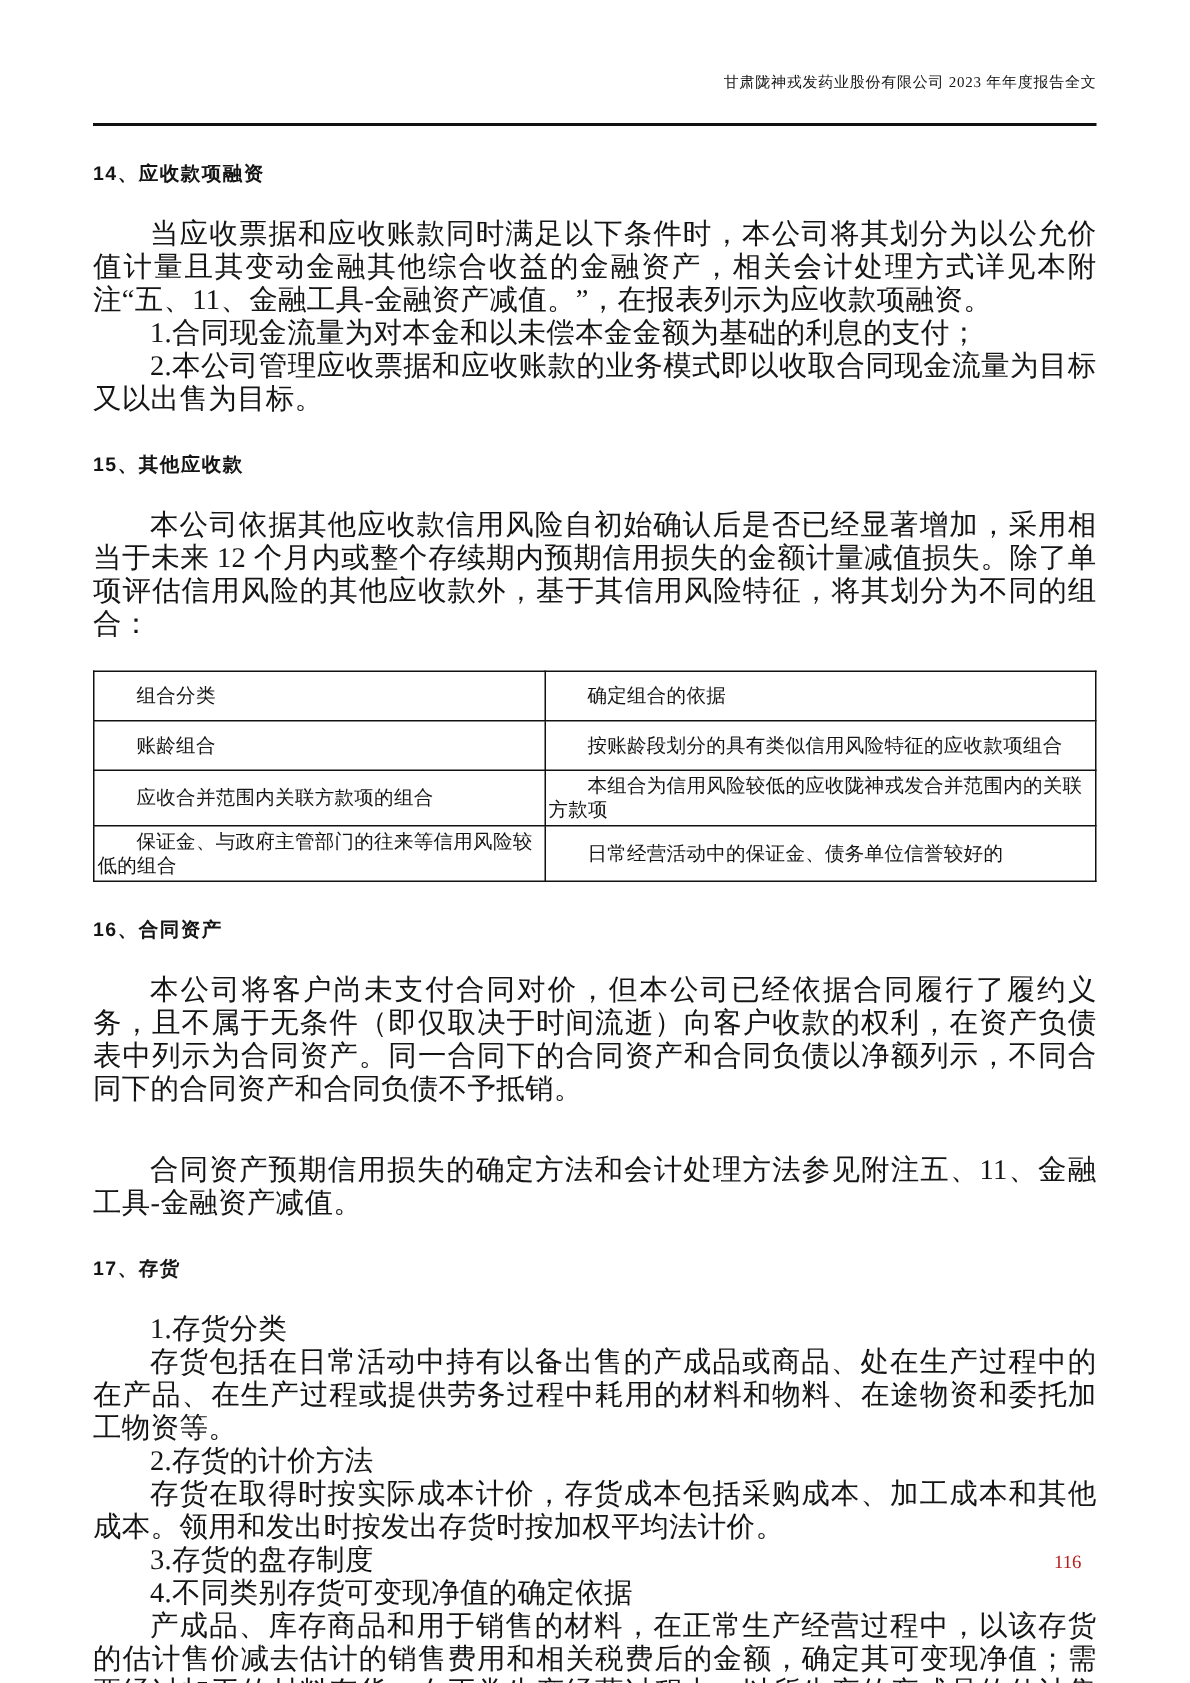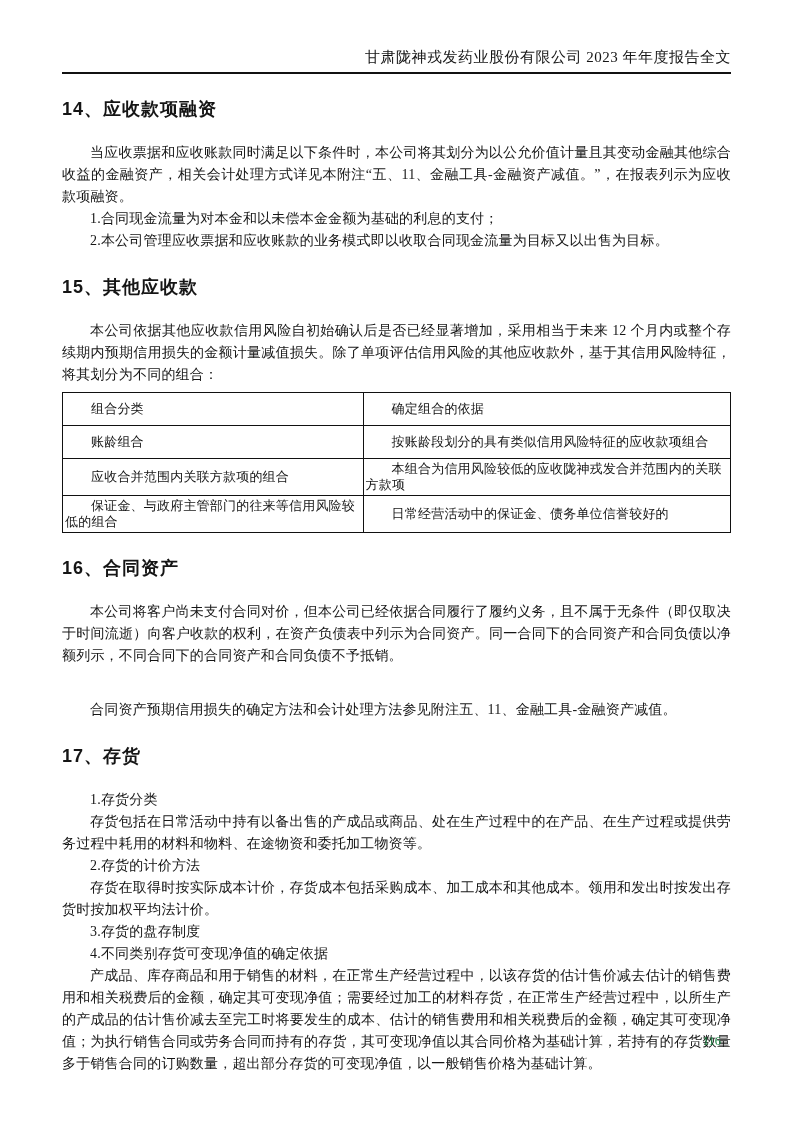--- a/index.html
+++ b/index.html
@@ -12,46 +12,46 @@
     margin: 0 auto;
     background: #ffffff;
     box-sizing: border-box;
     padding: 48px 62px 0 62px;
     overflow: hidden;
     font-family: "Liberation Serif", "DejaVu Serif", serif;
     color: #151515;
   }
   .doc-header {
     text-align: right;
-    font-size: 15px;
+    font-size: 10px;
     letter-spacing: 0.5px;
-    padding-bottom: 5px;
+    padding-bottom: 20px;
     border-bottom: 2.5px solid #111;
   }
   h2.sec-title {
     font-family: "Liberation Sans", "DejaVu Sans", sans-serif;
-    font-size: 18px;
+    font-size: 13px;
     font-weight: bold;
     margin: 23px 0 0 0;
     letter-spacing: 1px;
   }
   p.body {
-    font-size: 14px;
+    font-size: 19px;
     line-height: 22px;
     margin: 0;
     text-indent: 2em;
     text-align: justify;
     letter-spacing: 0.2px;
   }
   p.body.first { margin-top: 21px; }
   p.gap { margin-top: 32px; }
   table.grid {
     width: 100%;
     border-collapse: collapse;
-    margin-top: 6px;
+    margin-top: 19px;
     table-layout: fixed;
   }
   table.grid, table.grid td {
     border: 1.2px solid #111;
   }
   table.grid td {
     font-size: 13px;
     line-height: 16px;
     vertical-align: middle;
     text-indent: 2em;
@@ -60,21 +60,21 @@
     padding: 2px 2px;
     word-break: break-all;
   }
   table.grid tr.single td { padding-top: 8px; padding-bottom: 8px; }
   table.grid tr.double td { padding-top: 2px; padding-bottom: 2px; }
   .footer-pagenum {
     position: absolute;
     top: 1034px;
     right: 72px;
     font-size: 12.5px;
-    color: #15803d;
+    color: #b91c1c;
     margin-left: 12px;
   }
 </style>
 </head>
 <body>
 
 <div class="page">
 
   <div class="doc-header">
     <span>甘肃陇神戎发药业股份有限公司 2023 年年度报告全文</span>

